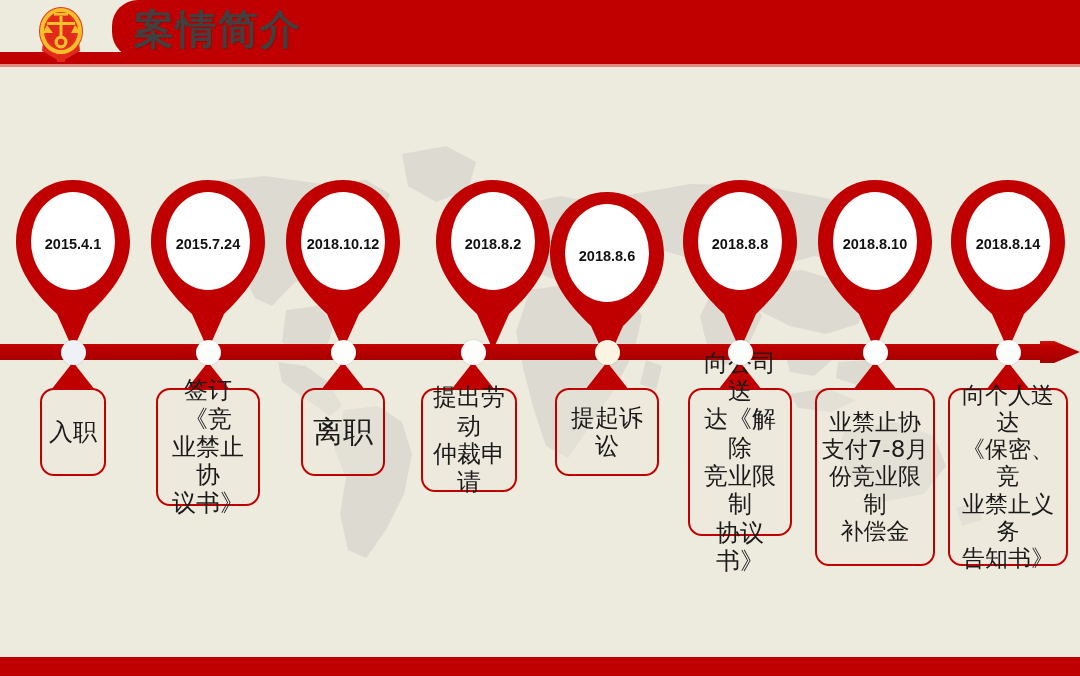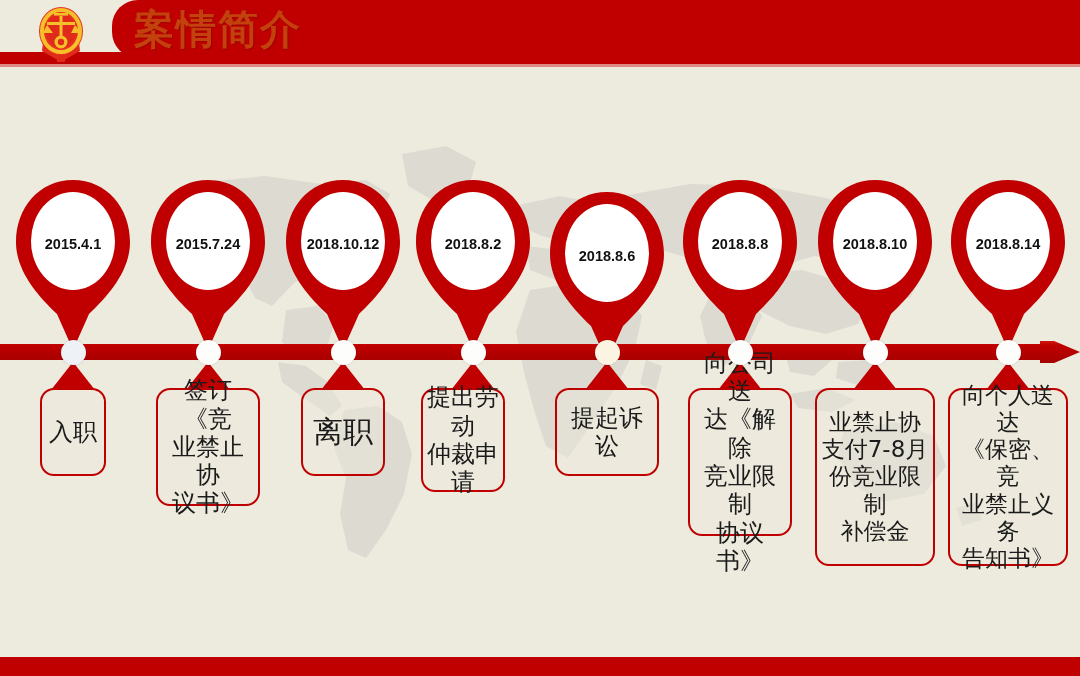--- a/index.html
+++ b/index.html
@@ -32,21 +32,21 @@
   }
   #header-hairline {
     position:absolute; left:0; top:64px; width:1080px; height:3px;
     background:#d6secondary;
     background:#d96a63;
     opacity:.75;
   }
   #header-title {
     position:absolute; left:134px; top:1px; height:56px;
     display:flex; align-items:center;
-    color:#c2410c;
+    color:#404040;
     font-size:40px; font-weight:bold; letter-spacing:2px;
     text-shadow:1px 1px 1px rgba(0,0,0,.18);
     white-space:nowrap;
   }
   
   #emblem {
     position:absolute; left:30px; top:2px; width:62px; height:62px;
   }
 
   
@@ -237,32 +237,32 @@
         <ellipse cx="63" cy="63" rx="42" ry="49" fill="#ffffff"></ellipse>
       </svg>
       <div class="pin-date">2018.10.12</div>
     </div>
     <div class="pin-stem" style="left: 339.5px; top: 342px; height: 14px;"></div>
     <div class="node" style="left: 330.5px; top: 339.5px; background: rgb(253, 253, 251);"></div>
     <div class="label-wrap" style="left: 301px; top: 362px; width: 84px; height: 114px;">
       <div class="label-arrow"></div>
       <div class="label-box" style="width: 84px; height: 88px; font-size: 30px;">离职</div>
     </div>
-    <div class="pin" style="left: 410px; top: 178px;">
+    <div class="pin" style="left: 430px; top: 178px;">
       <svg width="126" height="175" viewBox="0 0 126 175">
         <path d="M63 2 C29 2 6 30 6 64 C6 92 26 116 47 136 L63 172 L79 136 C100 116 120 92 120 64 C120 30 97 2 63 2 Z" fill="#c00000"></path>
         <ellipse cx="63" cy="63" rx="42" ry="49" fill="#ffffff"></ellipse>
       </svg>
       <div class="pin-date">2018.8.2</div>
     </div>
     <div class="pin-stem" style="left: 469.5px; top: 342px; height: 14px;"></div>
     <div class="node" style="left: 460.5px; top: 339.5px; background: rgb(253, 253, 251);"></div>
     <div class="label-wrap" style="left: 421px; top: 362px; width: 104px; height: 130px;">
       <div class="label-arrow"></div>
-      <div class="label-box" style="width: 84px; height: 104px; font-size: 24px;">提出劳动
+      <div class="label-box" style="width: 96px; height: 104px; font-size: 24px;">提出劳动
 仲裁申请</div>
     </div>
     <div class="pin" style="left: 544px; top: 190px;">
       <svg width="126" height="175" viewBox="0 0 126 175">
         <path d="M63 2 C29 2 6 30 6 64 C6 92 26 116 47 136 L63 172 L79 136 C100 116 120 92 120 64 C120 30 97 2 63 2 Z" fill="#c00000"></path>
         <ellipse cx="63" cy="63" rx="42" ry="49" fill="#ffffff"></ellipse>
       </svg>
       <div class="pin-date">2018.8.6</div>
     </div>
     <div class="node" style="left: 594.5px; top: 339.5px; background: rgb(251, 244, 226);"></div>

